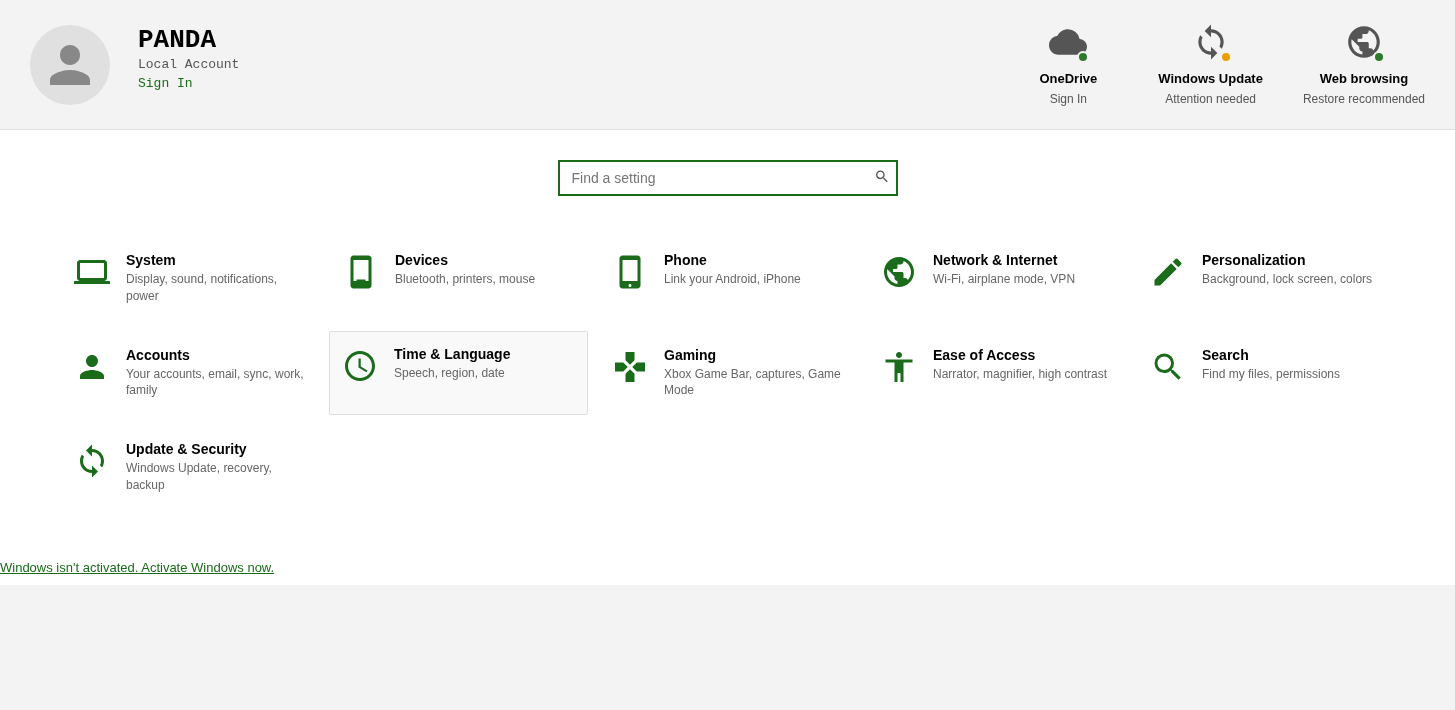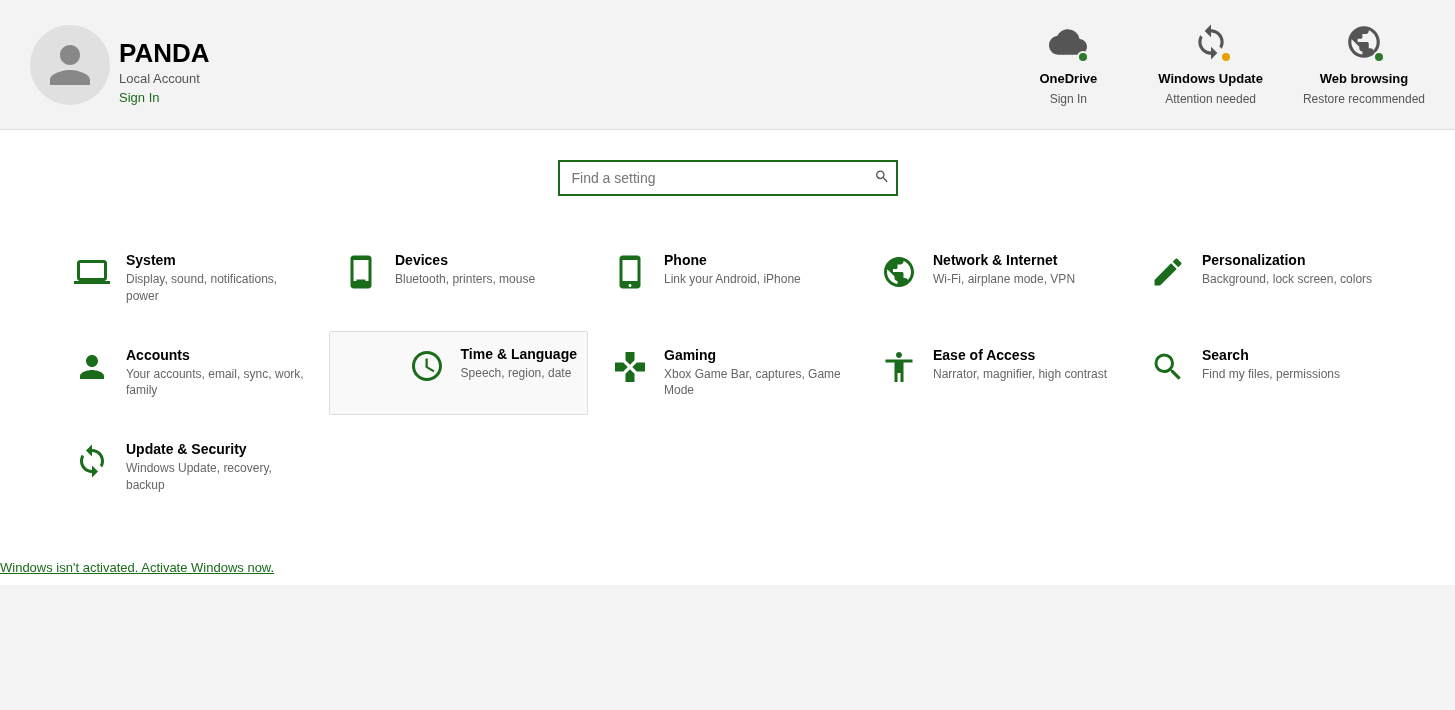--- a/index.html
+++ b/index.html
@@ -9,23 +9,24 @@
     .header {
       background: #f3f3f3;
       display: flex;
       align-items: center;
       padding: 15px 30px;
       border-bottom: 1px solid #e0e0e0;
       height: 130px;
     }
     .user-section {
       display: flex;
-      align-items: flex-end;
-      gap: 9px;
+      align-items: flex-start;
+      gap: 28px;
       flex: 1;
+      font-family: Liberation Mono, monospace;
     }
     .avatar-circle {
       width: 80px;
       height: 80px;
       border-radius: 50%;
       background: #e0e0e0;
       display: flex;
       align-items: center;
       justify-content: center;
     }
@@ -128,21 +129,20 @@
       cursor: pointer;
       border: 2px solid transparent;
       border-radius: 2px;
     }
     .setting-item.highlighted {
       border: 2px solid #c0392b;
     }
     .setting-item.selected-bg {
       background: #f9f9f9;
       border: 1px solid #ddd;
-      justify-content: flex-end;
     }
     .setting-icon {
       width: 40px;
       height: 40px;
       flex-shrink: 0;
       display: flex;
       align-items: center;
       justify-content: center;
     }
     .setting-icon svg {

